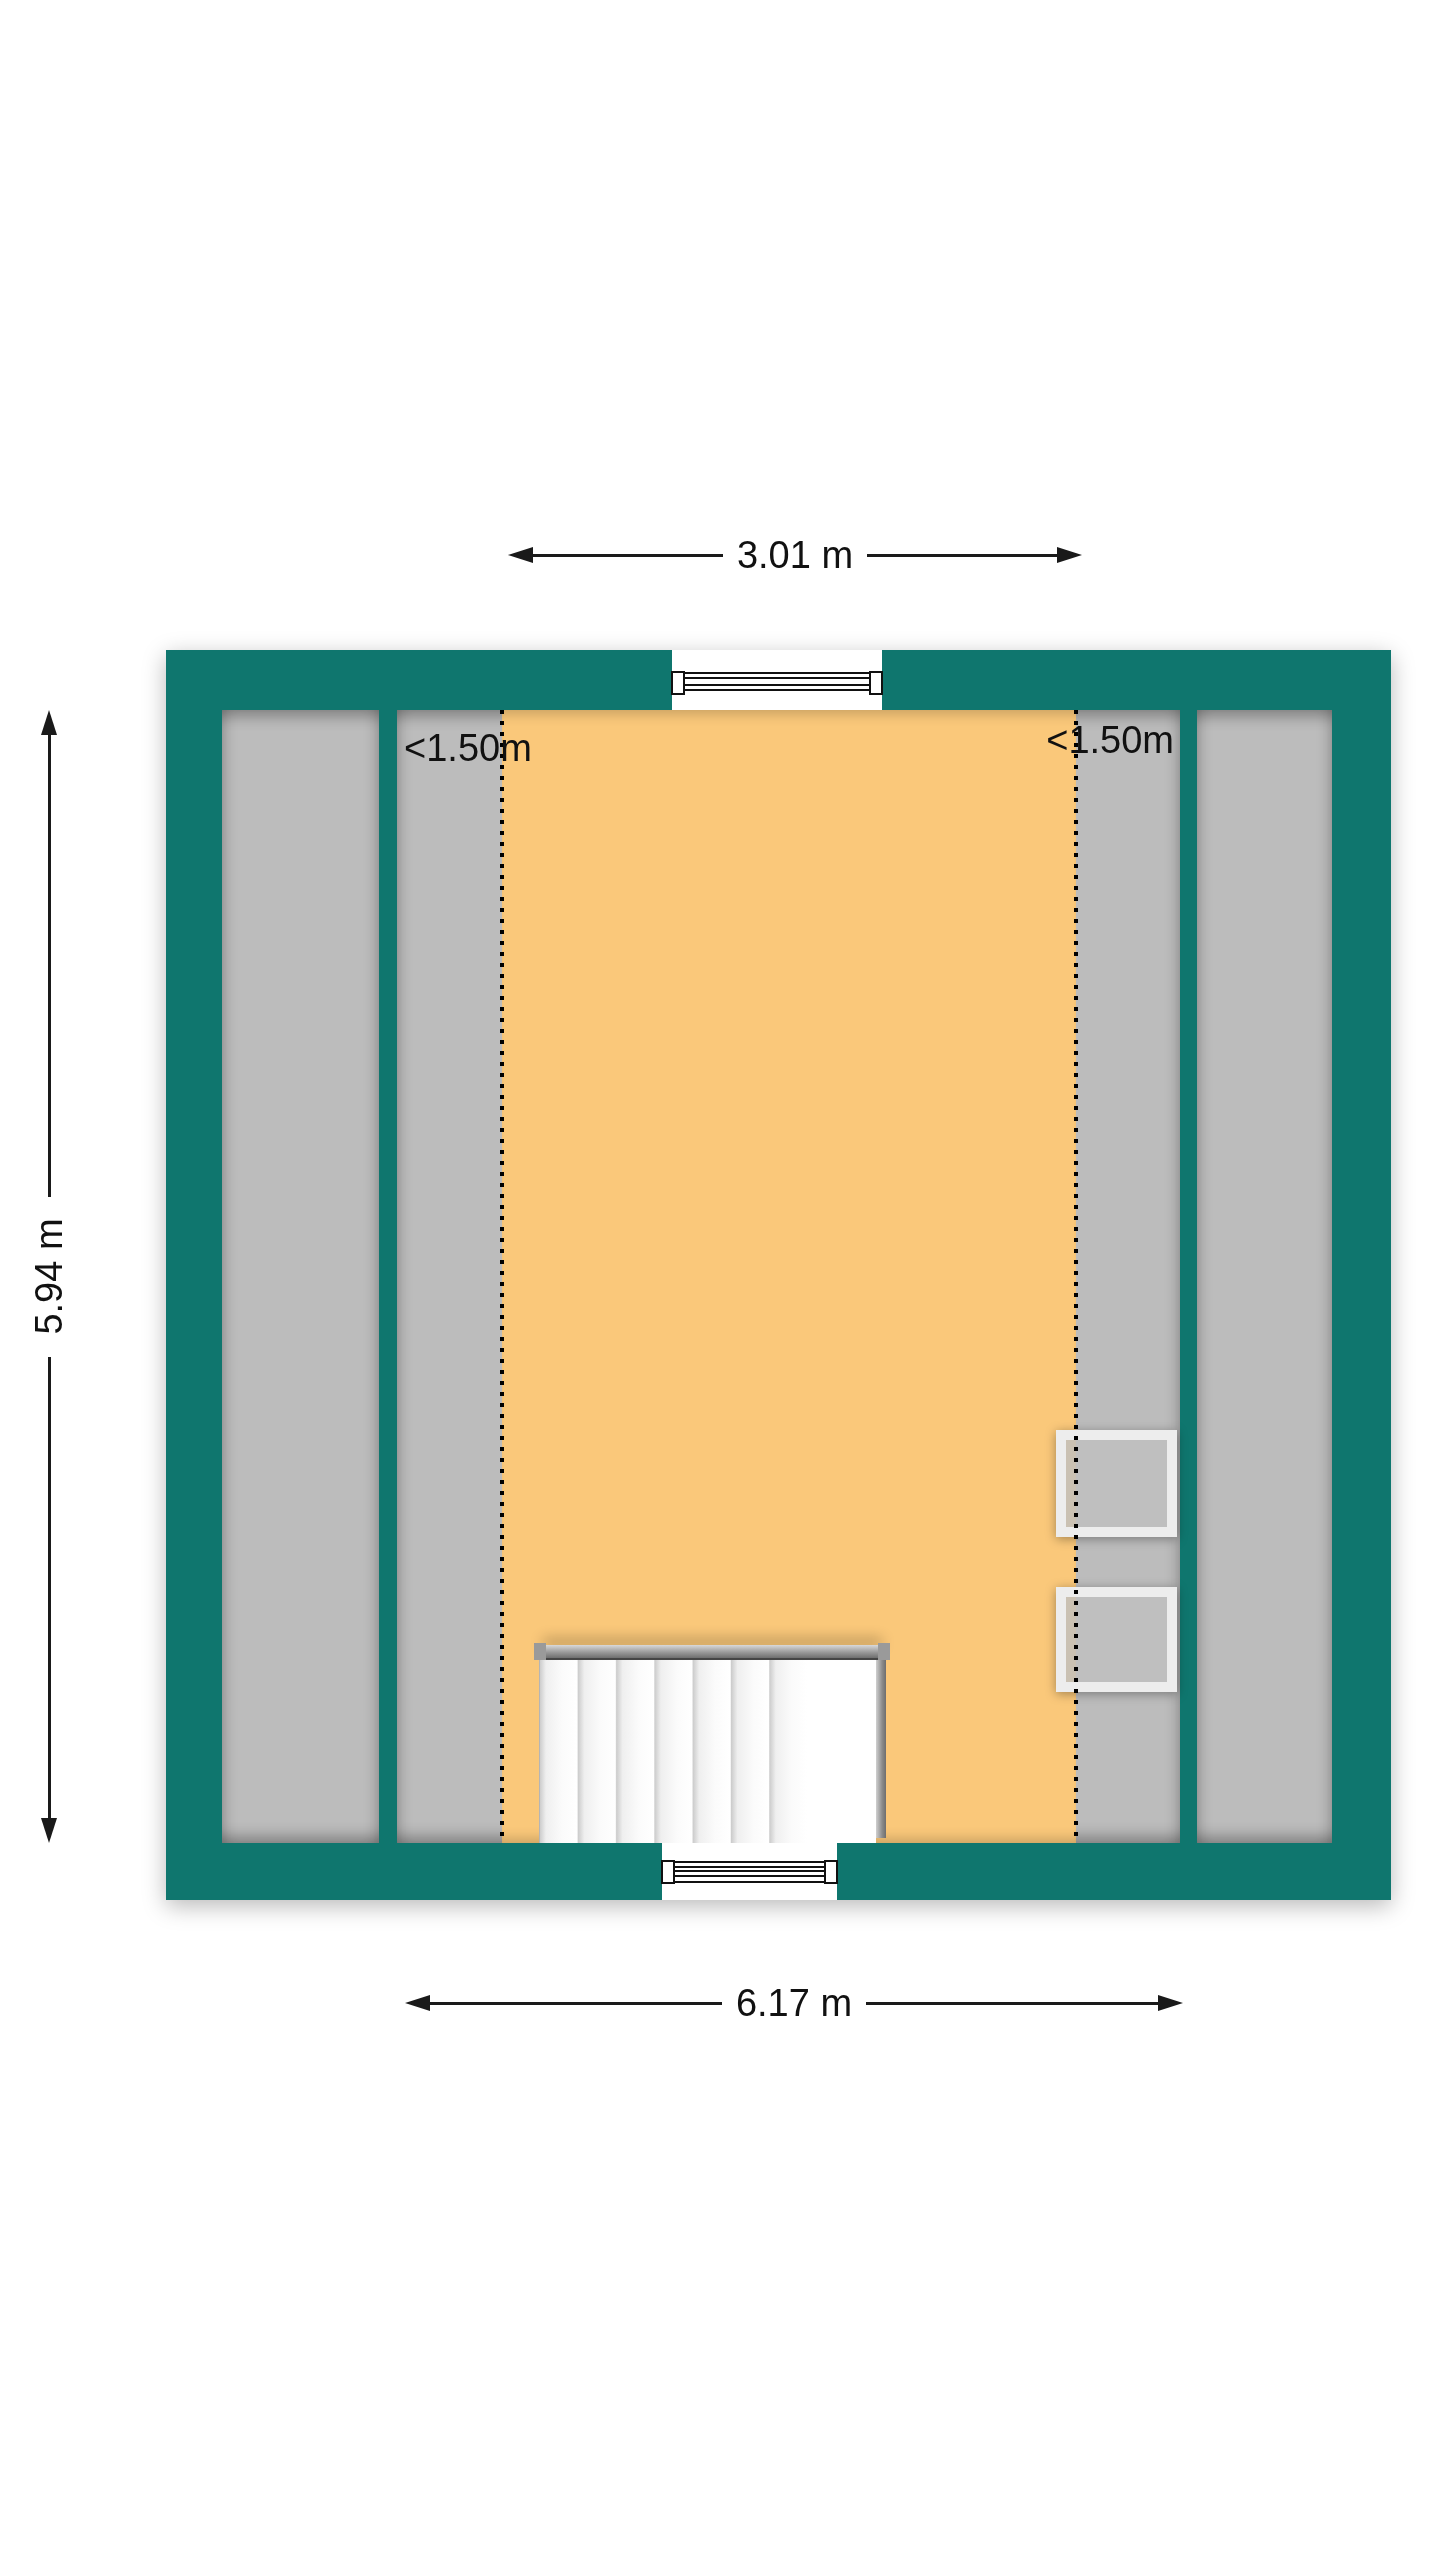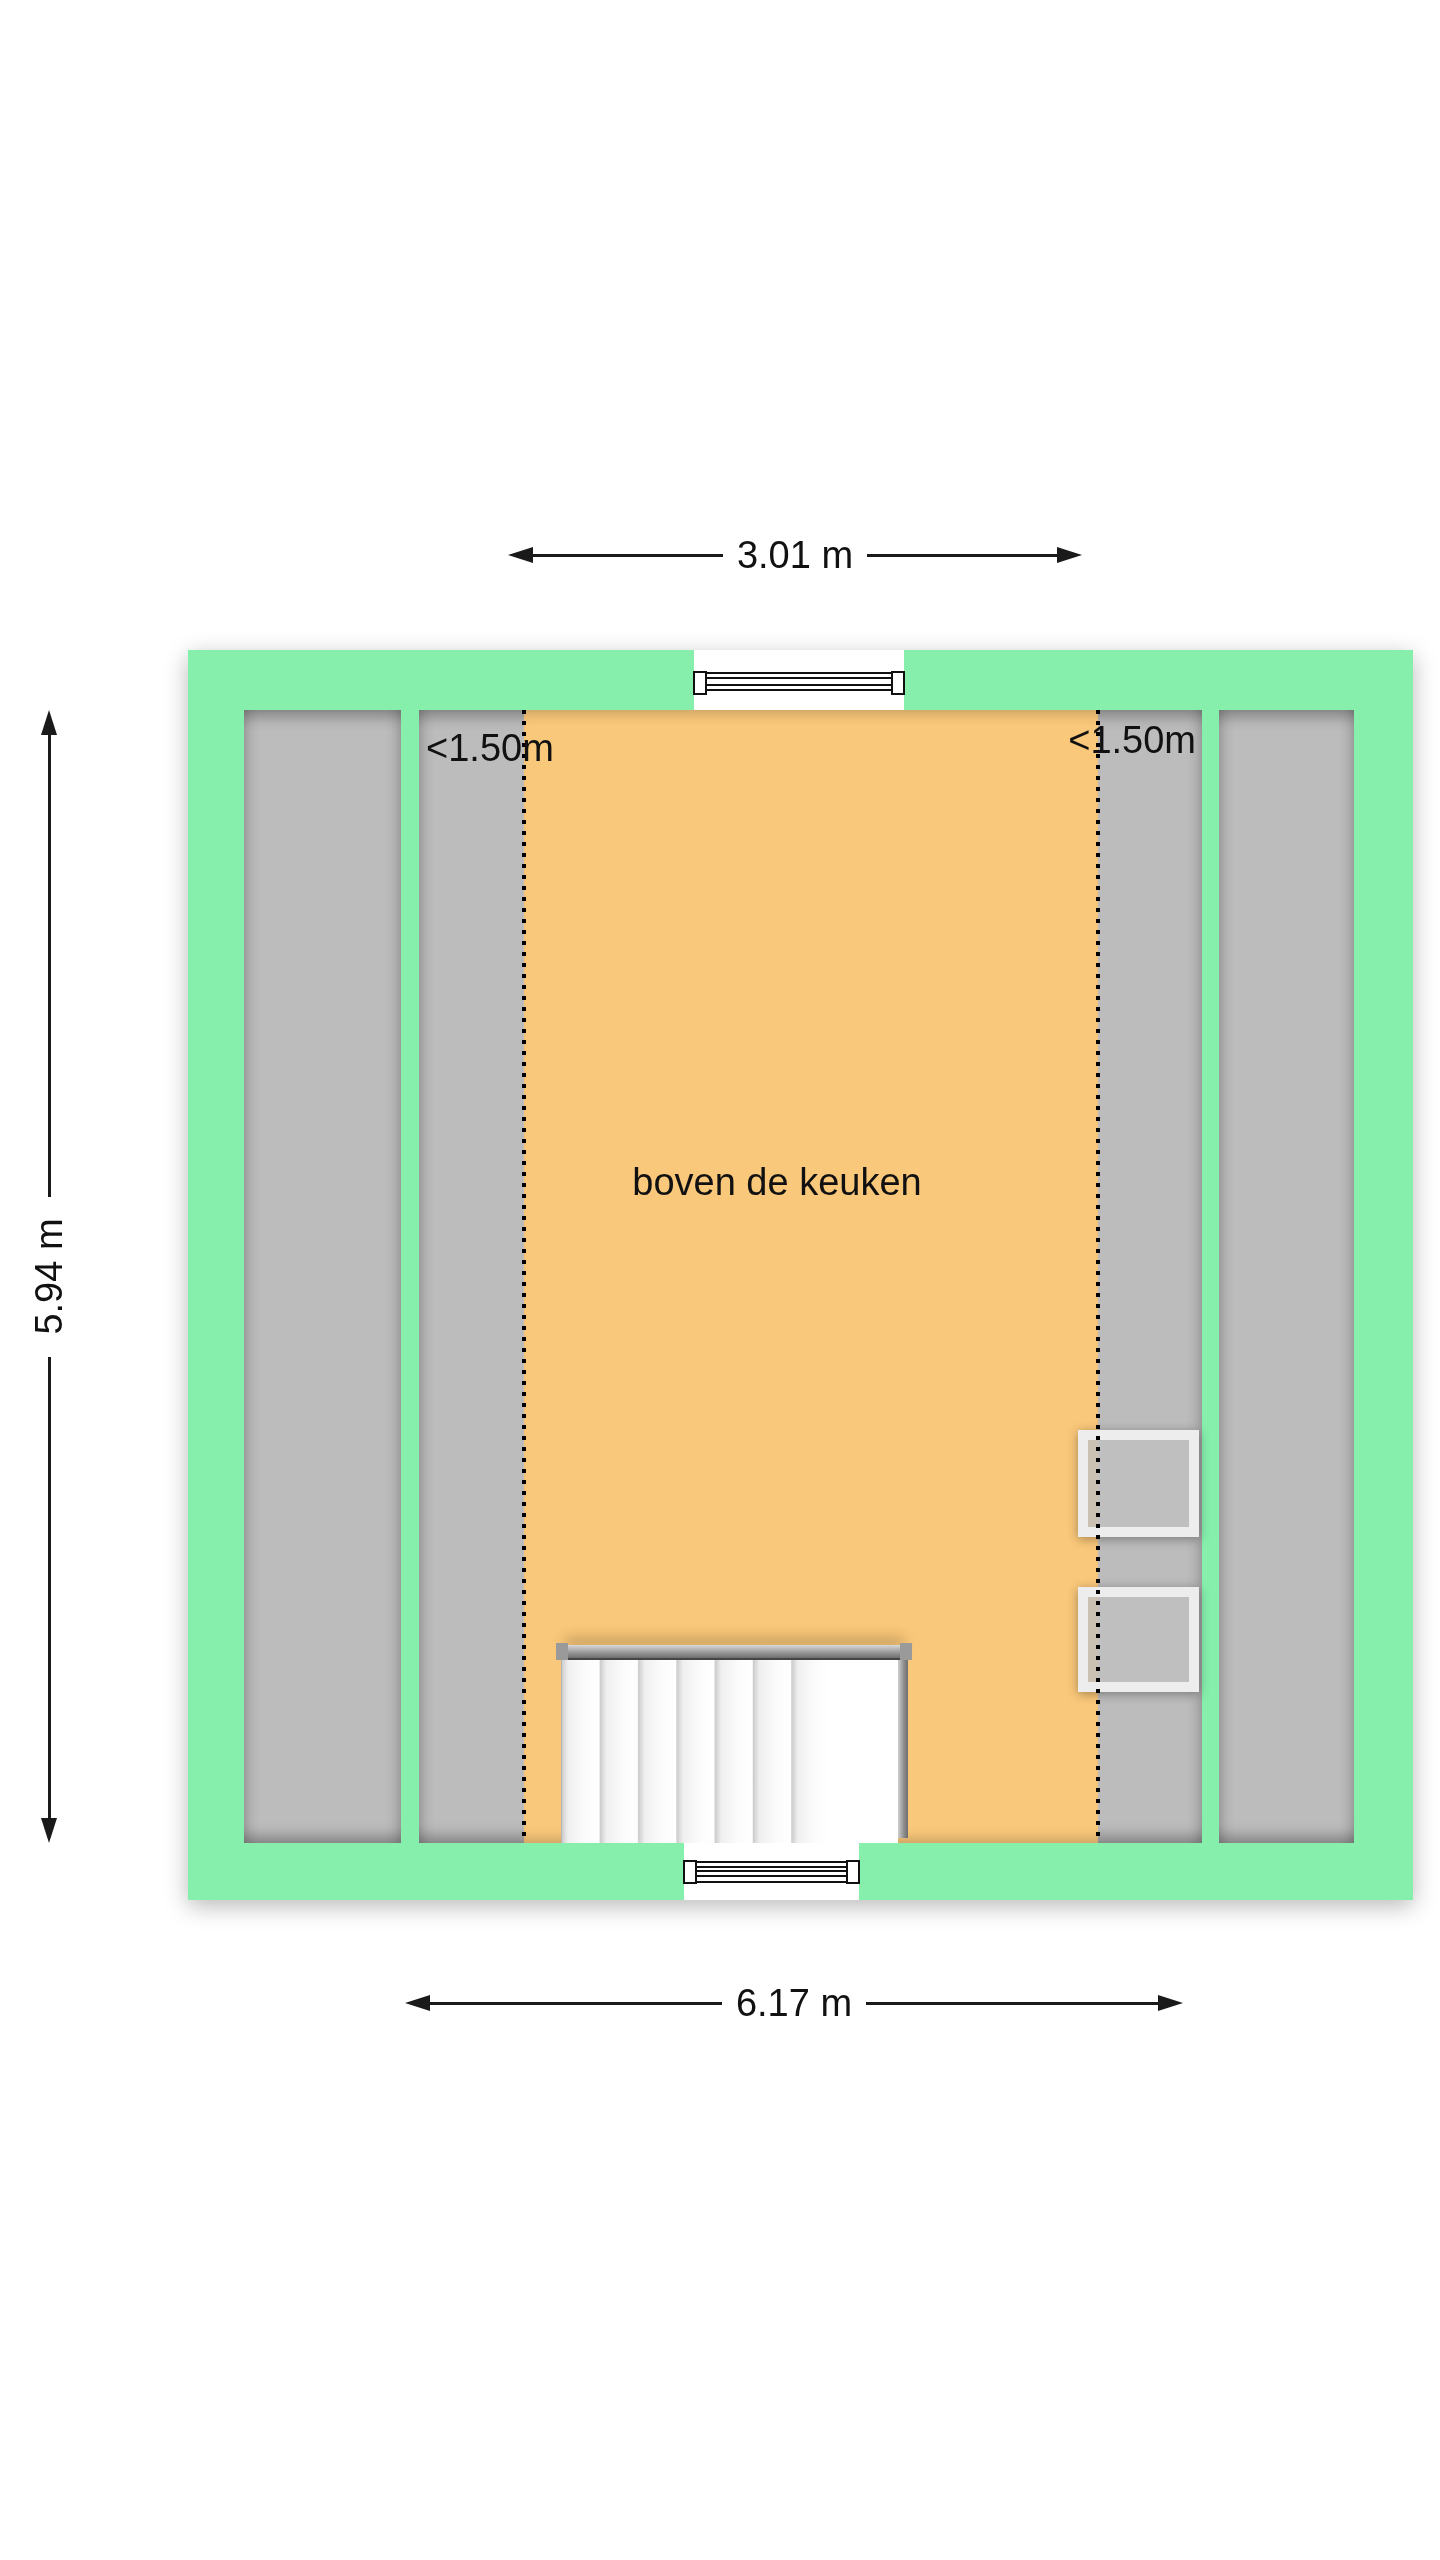--- a/index.html
+++ b/index.html
@@ -1,22 +1,22 @@
 <!DOCTYPE html>
 <html><head>
 <meta charset="utf-8">
 <style>
   html,body{margin:0;padding:0;background:#ffffff;}
   body{width:1440px;height:2560px;position:relative;overflow:hidden;
        font-family:"Liberation Sans", sans-serif;color:#111;}
   .abs{position:absolute;}
 
   
-  .building{position:absolute;left:188px;top:650px;width:1225px;height:1250px;
-            background:#86efac;box-shadow:0 6px 22px rgba(0,0,0,0.28);}
+  .building{position:absolute;left:166px;top:650px;width:1225px;height:1250px;
+            background:#0f766e;box-shadow:0 6px 22px rgba(0,0,0,0.28);}
   .floor{position:absolute;background:#bcbcbc;
          box-shadow:inset 0 16px 14px -9px rgba(0,0,0,0.30),
                     inset 0 -16px 14px -9px rgba(0,0,0,0.30),
                     inset 14px 0 12px -9px rgba(0,0,0,0.16),
                     inset -14px 0 12px -9px rgba(0,0,0,0.16);}
   .corridor-left{left:56px;top:60px;width:157px;height:1133px;}
   .room-floor{left:231px;top:60px;width:783px;height:1133px;}
   .corridor-right{left:1031px;top:60px;width:135px;height:1133px;}
   .zone-orange{position:absolute;left:336px;top:60px;width:574px;height:1133px;
                background:#fac87a;z-index:1;
@@ -150,17 +150,16 @@
       <div class="stair-rail"></div>
       <div class="treads"></div>
       <div class="stair-landing"></div>
       <div class="stair-rail-right"></div>
     </div>
 
     <div class="headroom headroom-left">&lt;1.50m</div>
     <div class="headroom headroom-right">&lt;1.50m</div>
 
     <div class="room-label">
-      <div>boven de keuken</div>
     </div>
 
   </div>
 </div>
 
 </body></html>

